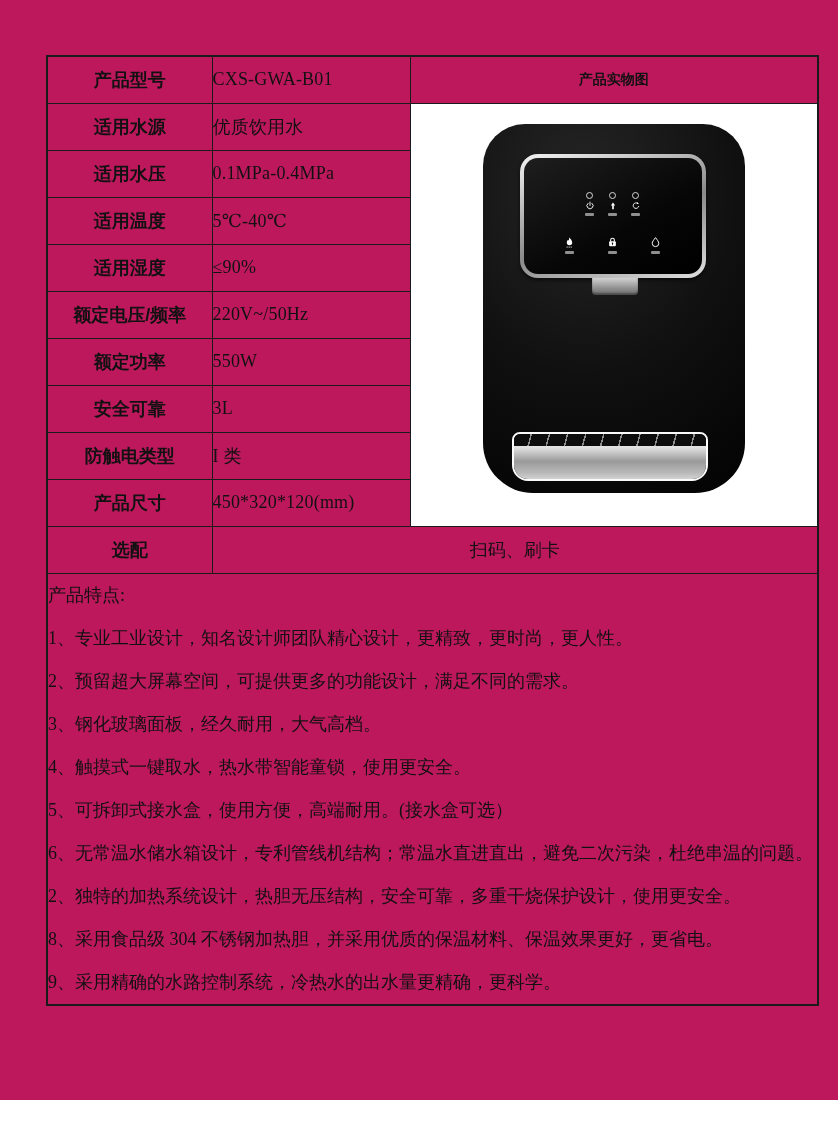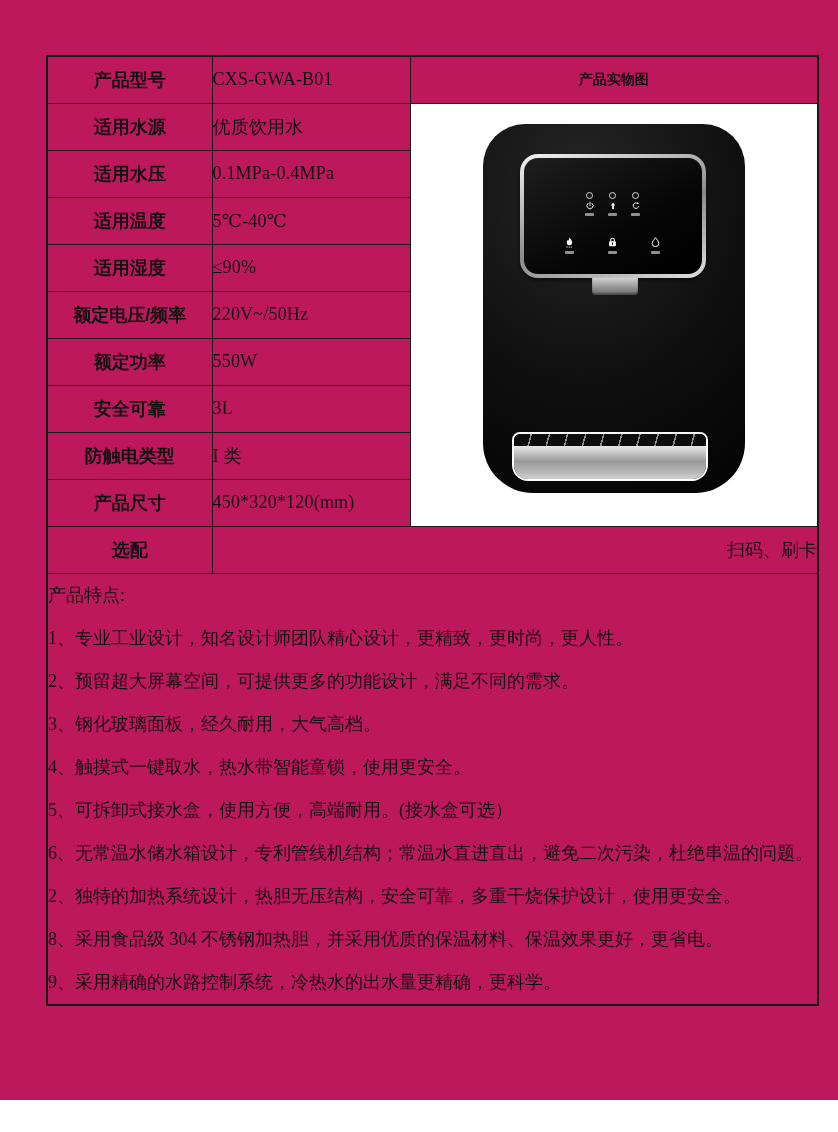--- a/index.html
+++ b/index.html
@@ -18,21 +18,21 @@
   td.lbl {
     font-family:"Liberation Sans","DejaVu Sans",sans-serif;
     font-weight:bold; font-size:18px; text-align:center; vertical-align:middle;
   }
   td.val { font-size:18px; vertical-align:middle; letter-spacing:0.2px; }
   td.photo-hdr {
     font-family:Liberation Serif, serif;
     font-weight:bold; font-size:14px; text-align:center; vertical-align:middle;
   }
   td.photo-cell { vertical-align:top; background:#ffffff; }
-  td.option-val { font-size:18px; text-align:right; vertical-align:middle; }
+  td.option-val { font-size:18px; text-align:center; vertical-align:middle; }
   td.features-cell { vertical-align:top; padding:4px 14px 4px 13px;border-radius:16px; }
   .features-cell .ft { font-size:18px; line-height:43px; margin:0; }
 
   
   .device {
     position:relative; width:262px; height:369px; margin:20px auto 0;
     border-radius:42px 42px 50px 50px;
     background:radial-gradient(140% 120% at 38% 18%, #262626 0%, #101010 42%, #030303 80%);
   }
   .panel-frame {

